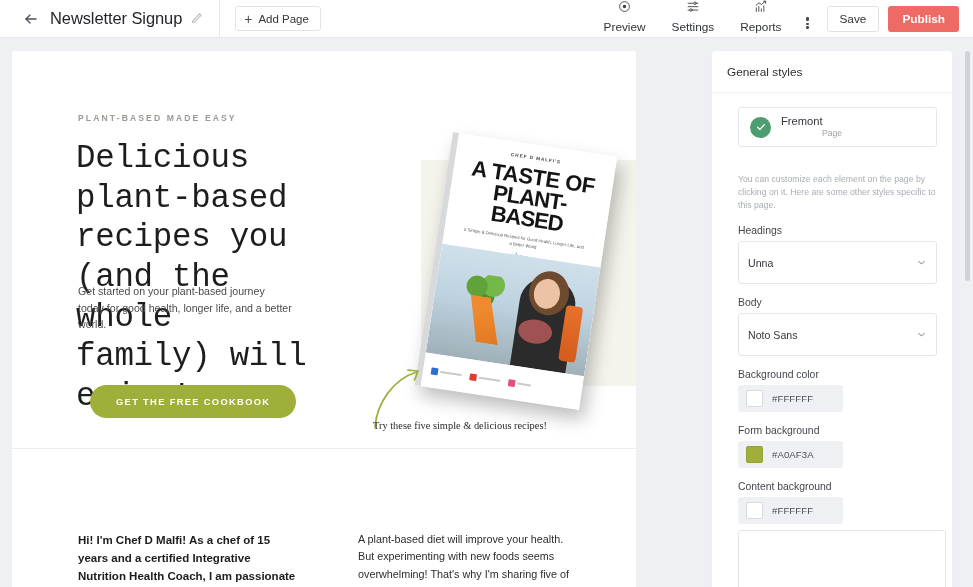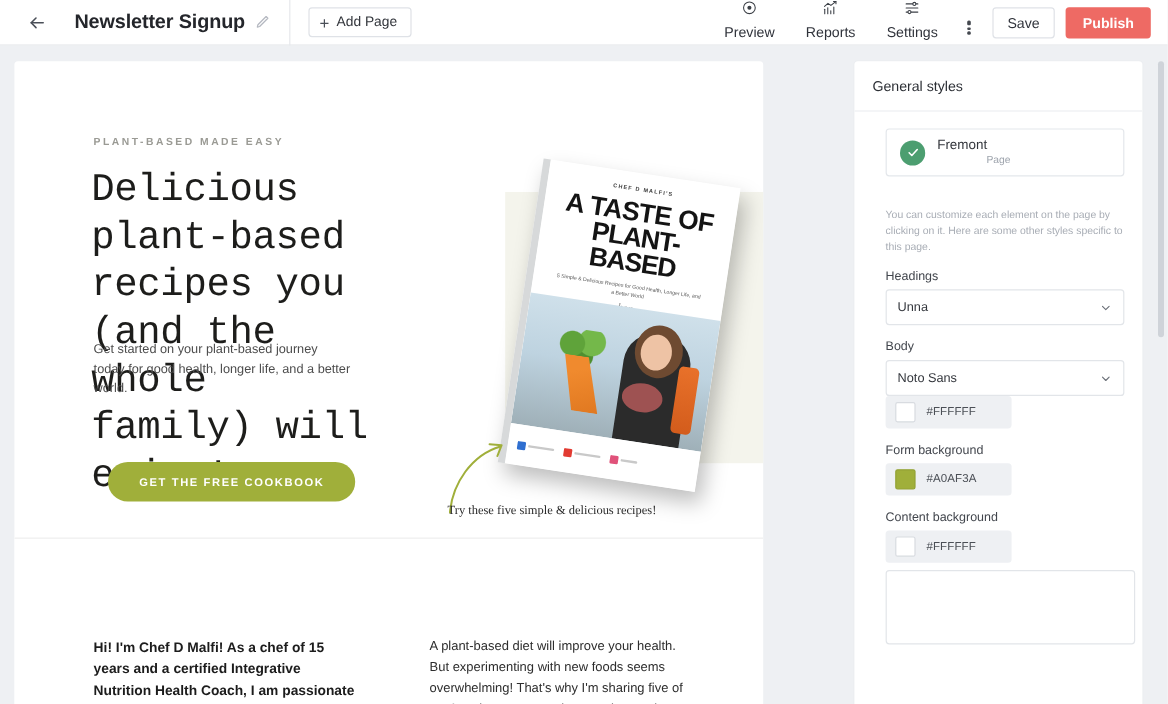--- a/index.html
+++ b/index.html
@@ -28,22 +28,21 @@
   .back-arrow {
     width: 17px; height: 17px;
     display: flex; align-items: center; justify-content: center;
     color: #4a4f58; cursor: pointer;
     margin-right: 11px;
   }
   .page-title {
     font-size: 16.5px;
     color: #24262b;
     letter-spacing: -0.1px;
-    font-weight: 700;
-    margin-left: 12px;
+    font-weight: 400;
   }
   .pencil-icon {
     margin-left: 8px; width: 13px; height: 13px;
     color: #b4b8c0; cursor: pointer;
     display: flex; align-items: center;
   }
   .add-page-btn {
     margin-left: 15px;
     height: 25px;
     border: 1px solid #dfe2e7;
@@ -334,21 +333,21 @@
     line-height: 1.5;
     color: #a8adb5;
   }
   .field-label {
     margin-top: 13px;
     font-size: 10.4px;
     color: #42464d;
     margin-bottom: 5px;
   }
   .select-box {
-    height: 30px;
+    height: 43px;
     border: 1px solid #e2e5e9;
     border-radius: 3px;
     display: flex; align-items: center;
     padding: 0 9px;
     font-size: 10.6px;
     color: #33363c;
     cursor: pointer;
     background: #fff;
   }
   .select-box .chev { margin-left: auto; color: #6c7179; display:flex; }
@@ -421,41 +420,41 @@
         <svg width="13" height="13" viewBox="0 0 16 16" fill="none" stroke="#3b3f46" stroke-width="1.1">
             <circle cx="8" cy="8" r="6"></circle>
             <circle cx="8" cy="8" r="2.1" fill="#3b3f46" stroke="none"></circle>
           </svg>
       </span>
       <span>Preview</span>
     </div>
     <div class="tb-action">
       <span>
         <svg width="14" height="13" viewBox="0 0 16 16" fill="none" stroke="#3b3f46" stroke-width="1.1" stroke-linecap="round">
+          <path d="M2 4h12"></path>
+            <circle cx="10.4" cy="4" r="1.55" fill="#fff"></circle>
+          <path d="M2 8.2h12"></path>
+            <path d="M2 12.4h12"></path>
+            <circle cx="5.4" cy="12.4" r="1.55" fill="#fff"></circle>
+        </svg>
+      </span>
+      <span>Settings</span>
+    </div>
+    <div class="tb-action">
+      <span>
+        <svg width="14" height="13" viewBox="0 0 16 16" fill="none" stroke="#3b3f46" stroke-width="1.1" stroke-linecap="round">
           <path d="M2 6.5 L5.5 3.5 L8.5 5.5 L13.5 1.6"></path>
             <path d="M11.2 1.5h2.5v2.4"></path>
           <path d="M2.2 14V9.6"></path>
             <path d="M5.3 14V8"></path>
             <path d="M8.4 14v-3"></path>
             <path d="M11.5 14V7.2"></path>
         </svg>
       </span>
       <span>Reports</span>
-    </div>
-    <div class="tb-action">
-      <span>
-        <svg width="14" height="13" viewBox="0 0 16 16" fill="none" stroke="#3b3f46" stroke-width="1.1" stroke-linecap="round">
-          <path d="M2 4h12"></path>
-            <circle cx="10.4" cy="4" r="1.55" fill="#fff"></circle>
-          <path d="M2 8.2h12"></path>
-            <path d="M2 12.4h12"></path>
-            <circle cx="5.4" cy="12.4" r="1.55" fill="#fff"></circle>
-        </svg>
-      </span>
-      <span>Settings</span>
     </div>
     <div class="kebab">
       <span class="kebab-inner">
         <span></span>
           <span></span>
           <span></span>
       </span>
     </div>
     <button class="btn-save">Save</button>
     <button class="btn-publish">Publish</button>
@@ -553,20 +552,21 @@
     <div class="field-label">Body</div>
     <div class="select-box">
       <span>Noto Sans</span>
       <span class="chev">
         <svg width="11" height="11" viewBox="0 0 16 16" fill="none" stroke="currentColor" stroke-width="1.4" stroke-linecap="round" stroke-linejoin="round">
             <path d="M4 6.3l4 4 4-4"></path>
           </svg>
       </span>
     </div>
 
+    <div class="field-label">Background color</div>
     <div class="color-field">
       <span class="swatch" style="background:#FFFFFF"></span>
       <span class="color-val">#FFFFFF</span>
     </div>
 
     <div class="field-label">Form background</div>
     <div class="color-field">
       <span class="swatch" style="background:#A0AF3A;border-color:#93a234"></span>
       <span class="color-val">#A0AF3A</span>
     </div>

